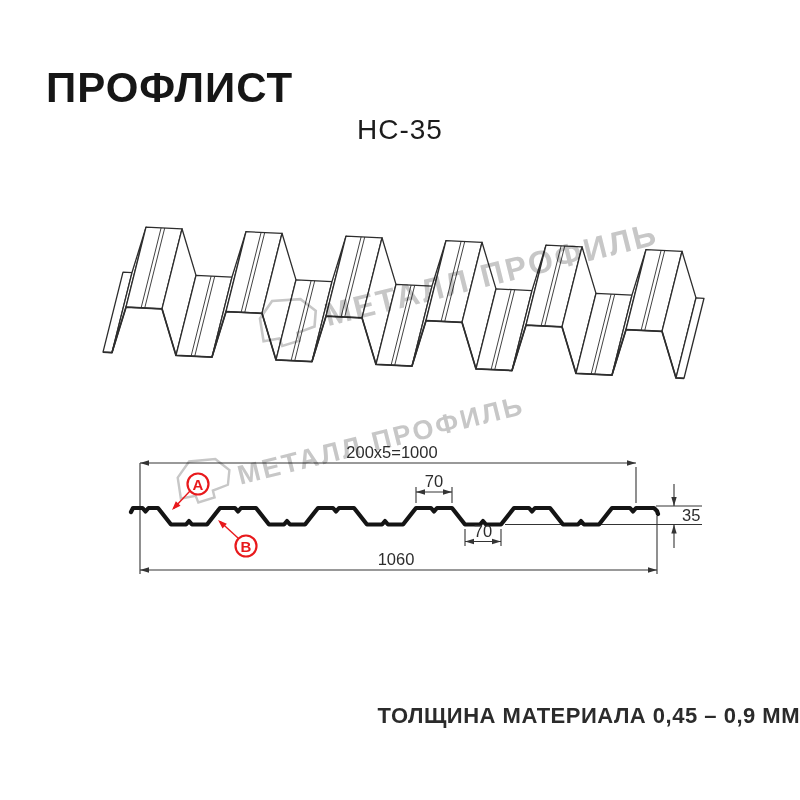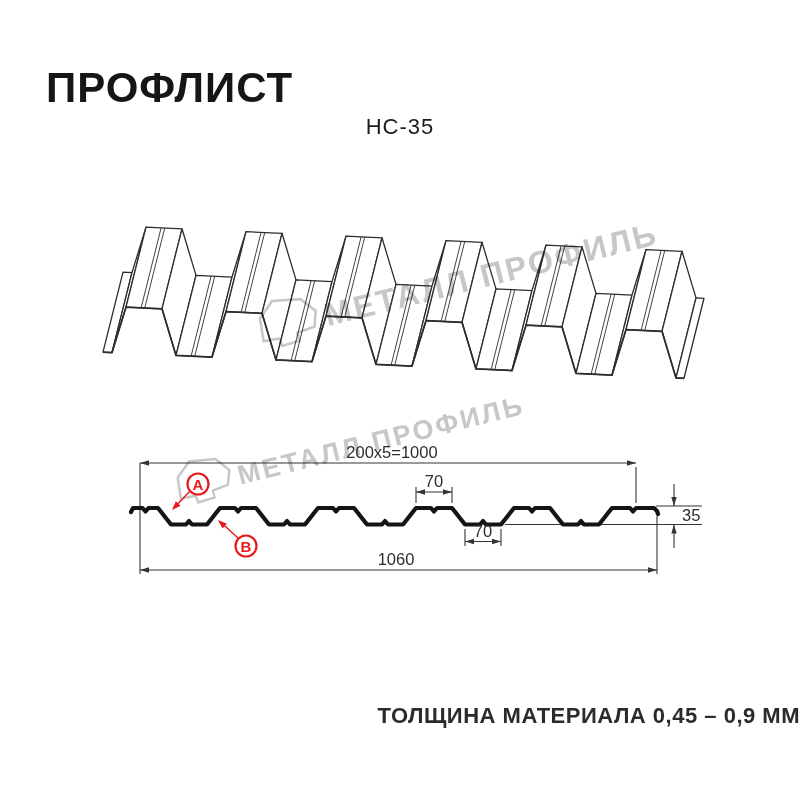--- a/index.html
+++ b/index.html
@@ -6,21 +6,21 @@
   .page{
     position:relative;width:800px;height:800px;background:#ffffff;
     font-family:"Liberation Sans", sans-serif;overflow:hidden;
   }
   .title{
     position:absolute;left:0;top:64px;width:800px;
     font-size:42px;font-weight:700;letter-spacing:1px;color:#161616;margin-left:46px;
   }
   .subtitle{
     position:absolute;left:0;top:114px;width:800px;text-align:center;
-    font-size:22px;font-weight:500;letter-spacing:1px;color:#1c1c1c;
+    font-size:28px;font-weight:500;letter-spacing:1px;color:#1c1c1c;
   }
   .footer{
     position:absolute;left:0;top:703px;width:800px;text-align:right;
     font-size:22px;font-weight:600;letter-spacing:.5px;color:#2b2b2b;
   }
   svg.drawing{position:absolute;left:0;top:0;}
   .wm-text{
     font-family:"Liberation Sans", sans-serif;font-weight:600;
     letter-spacing:2.5px;
   }

